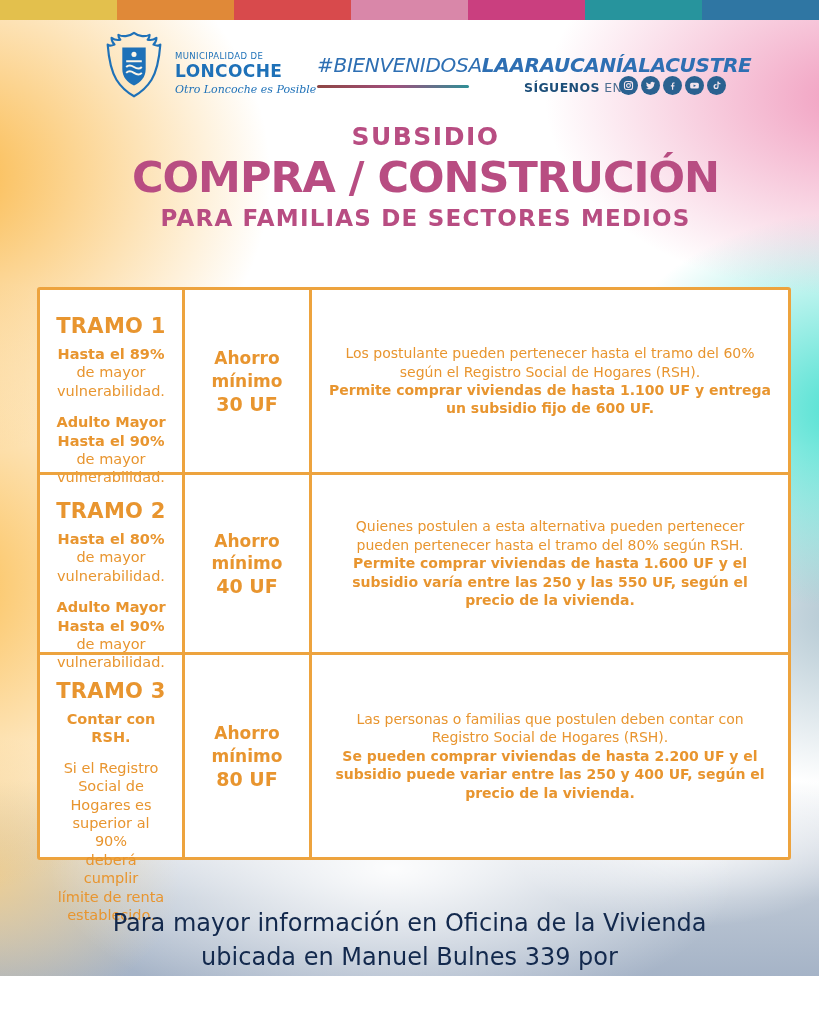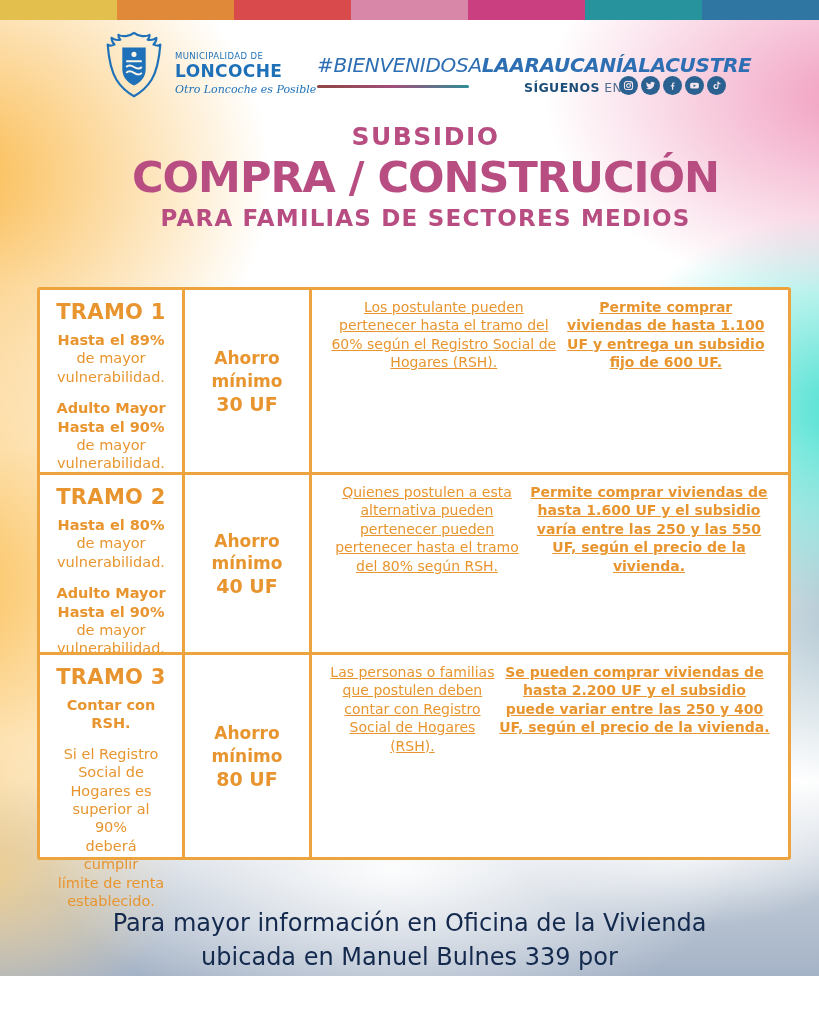--- a/index.html
+++ b/index.html
@@ -48,31 +48,31 @@
   .t2{font-size:43px;font-weight:800;letter-spacing:-1px;margin-top:5px;white-space:nowrap;}
   .t3{font-size:43px;font-weight:800;letter-spacing:-1px;margin-top:3px;}
   .t4{font-size:23px;font-weight:800;letter-spacing:1.2px;margin-top:6px;white-space:nowrap;}
   
   .tbl{position:absolute;left:37px;top:287px;width:748px;background:#ffffff;
     border:3px solid var(--orange_border,#EDA33E);border-radius:3px;
     display:grid;grid-template-columns:142px 127px 1fr;grid-template-rows:182px 180px 205px;}
   .cell{box-sizing:border-box;}
   .bl{border-left:3px solid var(--orange_border,#EDA33E);}
   .bt{border-top:3px solid var(--orange_border,#EDA33E);}
-  .c-left{text-align:center;padding:10px 4px 4px;color:var(--orange,#E8952F);}
+  .c-left{text-align:center;padding:24px 4px 4px;color:var(--orange,#E8952F);}
   .tramo{font-size:21px;font-weight:800;letter-spacing:.3px;margin-bottom:7px;}
   .lb{font-weight:800;font-size:14.5px;line-height:1.27;white-space:pre-line;}
   .lr{font-weight:400;font-size:14.5px;line-height:1.27;white-space:pre-line;}
   .mtop{margin-top:13px;}
   .c-ahorro{display:flex;flex-direction:column;align-items:center;justify-content:center;
     text-align:center;color:var(--orange,#E8952F);}
   .ah-label{font-size:17px;font-weight:700;line-height:1.3;white-space:pre-line;}
   .ah-value{font-size:19px;font-weight:800;margin-top:1px;}
-  .c-desc{display:flex;flex-direction:row;justify-content:center;text-align:center;
-    padding:8px 16px;color:var(--orange,#E8952F);text-decoration:underline;}
+  .c-desc{display:flex;flex-direction:column;justify-content:center;text-align:center;
+    padding:8px 16px;color:var(--orange,#E8952F);}
   .d-reg{font-weight:400;font-size:14px;line-height:1.32;}
   .d-bold{font-weight:800;font-size:14px;line-height:1.32;}
   
   .footer-note{position:absolute;left:0;right:0;top:906px;text-align:center;
     color:var(--navy,#13294D);font-weight:400;font-size:24px;line-height:1.43;white-space:pre-line;}
 </style>
 </head>
 <body>
 
 <div class="poster">

